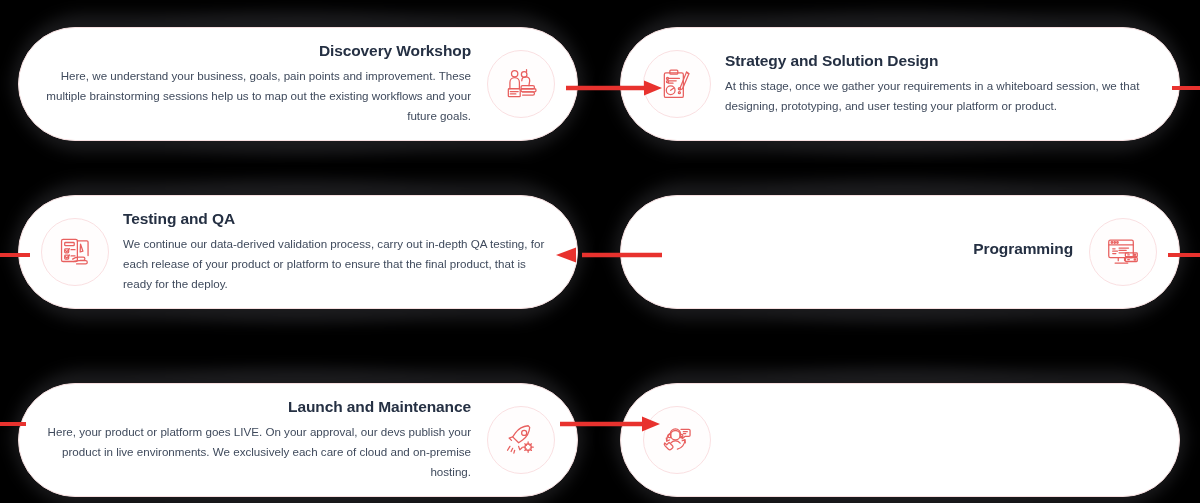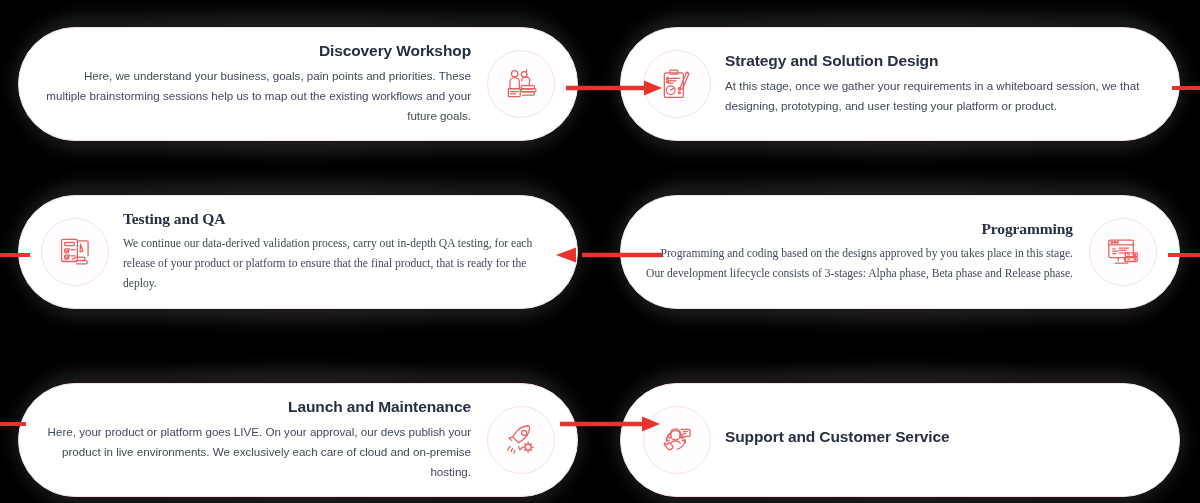--- a/index.html
+++ b/index.html
@@ -26,21 +26,21 @@
   
   .process-row {
     position: absolute;
     left: 0;
     width: 1200px;
     height: 168px;
     display: flex;
     align-items: center;
   }
   .process-row.row-1 { top: 0px; }
-  .process-row.row-2 { top: 168px; font-family: Liberation Serif, serif; }
+  .process-row.row-2 { top: 168px; }
   .process-row.row-3 { top: 356px; }
 
   
   .card-slot {
     position: relative;
     width: 560px;
     height: 168px;
     display: flex;
     align-items: center;
   }
@@ -156,21 +156,21 @@
 <div id="process-board">
 
   <div class="process-row row-1">
 
     <div class="card-slot slot-left">
       <div class="card-glow"></div>
       <div class="card align-right">
         <div class="card-inner">
           <div class="card-text">
             <div class="card-title">Discovery Workshop</div>
-            <div class="card-desc">Here, we understand your business, goals, pain points and priorities. These multiple brainstorming sessions help us to map out the existing workflows and your future goals.</div>
+            <div class="card-desc">Here, we understand your business, goals, pain points and improvement. These multiple brainstorming sessions help us to map out the existing workflows and your future goals.</div>
           </div>
           <div class="icon-badge">
             <svg viewBox="0 0 48 48" fill="none" stroke="#e8605f" stroke-width="1.6" stroke-linecap="round" stroke-linejoin="round">
               <circle cx="16" cy="11" r="4"></circle>
               <path d="M10 30v-8a6 6 0 0 1 12 0v8"></path>
               <rect x="8" y="30" width="15" height="10" rx="1"></rect>
               <path d="M10.5 33.5h10M10.5 36.5h7"></path>
               <circle cx="28" cy="12" r="3.5"></circle>
               <path d="M25 20c0-3 2-5 5-5s5 2 5 5l-1 6"></path>
               <path d="M26 26h13a2 2 0 0 1 0 4H26a2 2 0 0 1 0-4z"></path>
@@ -239,21 +239,20 @@
         </div>
       </div>
     </div>
 
     <div class="card-slot slot-right">
       <div class="card-glow"></div>
       <div class="card align-right">
         <div class="card-inner">
           <div class="card-text">
             <div class="card-title">Programming</div>
-            <div class="card-desc">Programming and coding based on the designs approved by you takes place in this stage. Our development lifecycle consists of 3-stages: Alpha phase, Beta phase and Release phase.</div>
           </div>
           <div class="icon-badge">
             <svg viewBox="0 0 48 48" fill="none" stroke="#e8605f" stroke-width="1.6" stroke-linecap="round" stroke-linejoin="round">
               <rect x="6" y="9" width="31" height="22" rx="2"></rect>
               <path d="M6 15h31"></path>
               <circle cx="10" cy="12" r="1"></circle>
               <circle cx="13.5" cy="12" r="1"></circle>
               <circle cx="17" cy="12" r="1"></circle>
               <path d="M11 20h3M11 23h6M11 26h4"></path>
               <path d="M19 19h12M19 22h9M19 25h12"></path>
@@ -307,21 +306,20 @@
               <path d="M14.5 17h1.5v4h-1.5a1.6 1.6 0 0 1 0-4zM28 17h1.5a1.6 1.6 0 0 1 0 4H28z"></path>
               <path d="M16 28c1.5-1.8 3.7-2.8 6-2.8 2.3 0 4.5 1 6 2.8"></path>
               <path d="M11 30l3-3 4 4c1.2 1.2 1.2 2.4 0 3.4l-1.5 1.3c-1 .9-2.4.8-3.6-.3l-4-4c-1.2-1.2-1.3-2.6-.4-3.6z"></path>
               <path d="M29 10.5h10a1.5 1.5 0 0 1 1.5 1.5v6a1.5 1.5 0 0 1-1.5 1.5h-5l-3.5 3v-3H29"></path>
               <path d="M32 13.5h5M32 16h3"></path>
               <path d="M11 25a12 12 0 0 1 3.5-9M34 24a12 12 0 0 1-9.5 11.5"></path>
               <path d="M10.5 21.5L11 25.5l3.5-1.5M34.5 27.5L34 23.5l-3.5 1.5"></path>
             </svg>
           </div>
           <div class="card-text">
-            <div class="card-title">Support and Customer Service</div>
           </div>
         </div>
       </div>
     </div>
   </div>
 
   <div class="connector conn-row1">
     <svg width="96" height="24" viewBox="0 0 96 24">
       <line x1="0" y1="12" x2="80" y2="12" stroke="#e8322e" stroke-width="4.5"></line>
       <path d="M96 12 L78 4.5 L78 19.5 Z" fill="#e8322e"></path>

